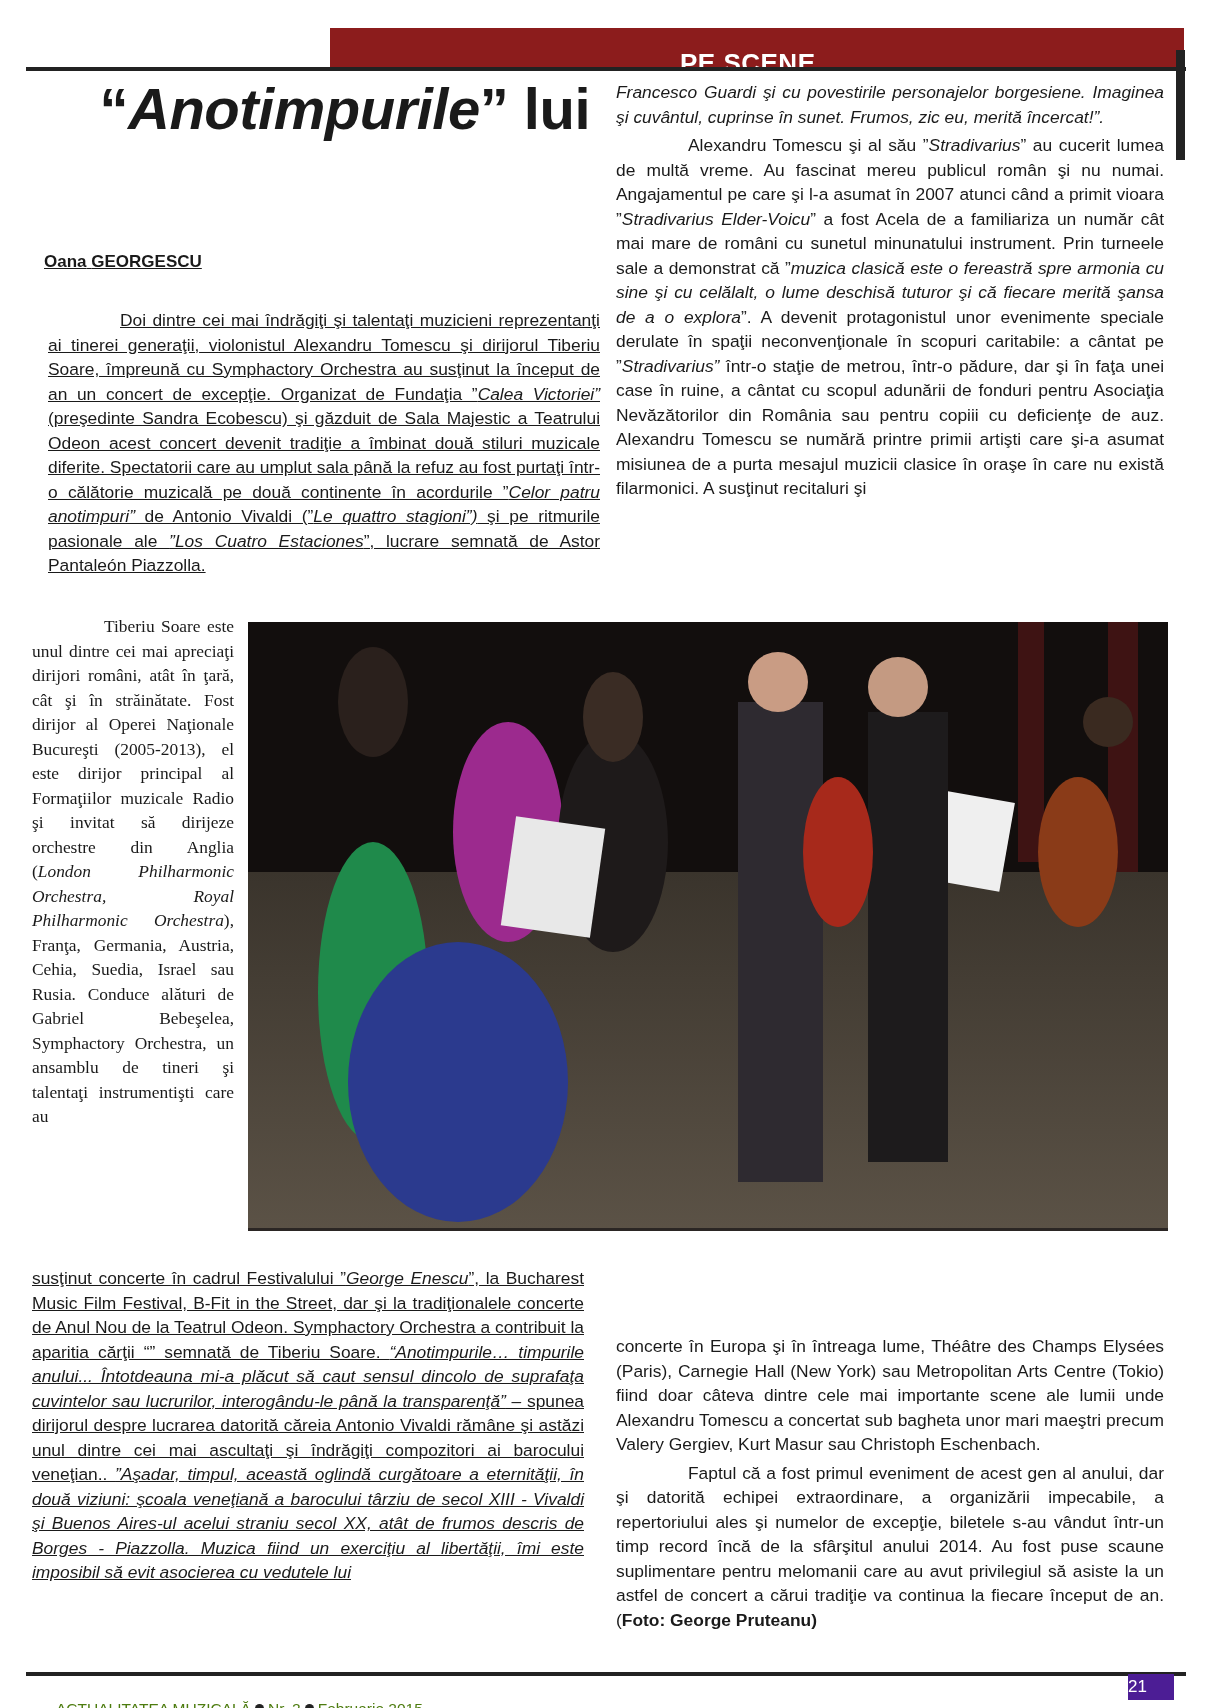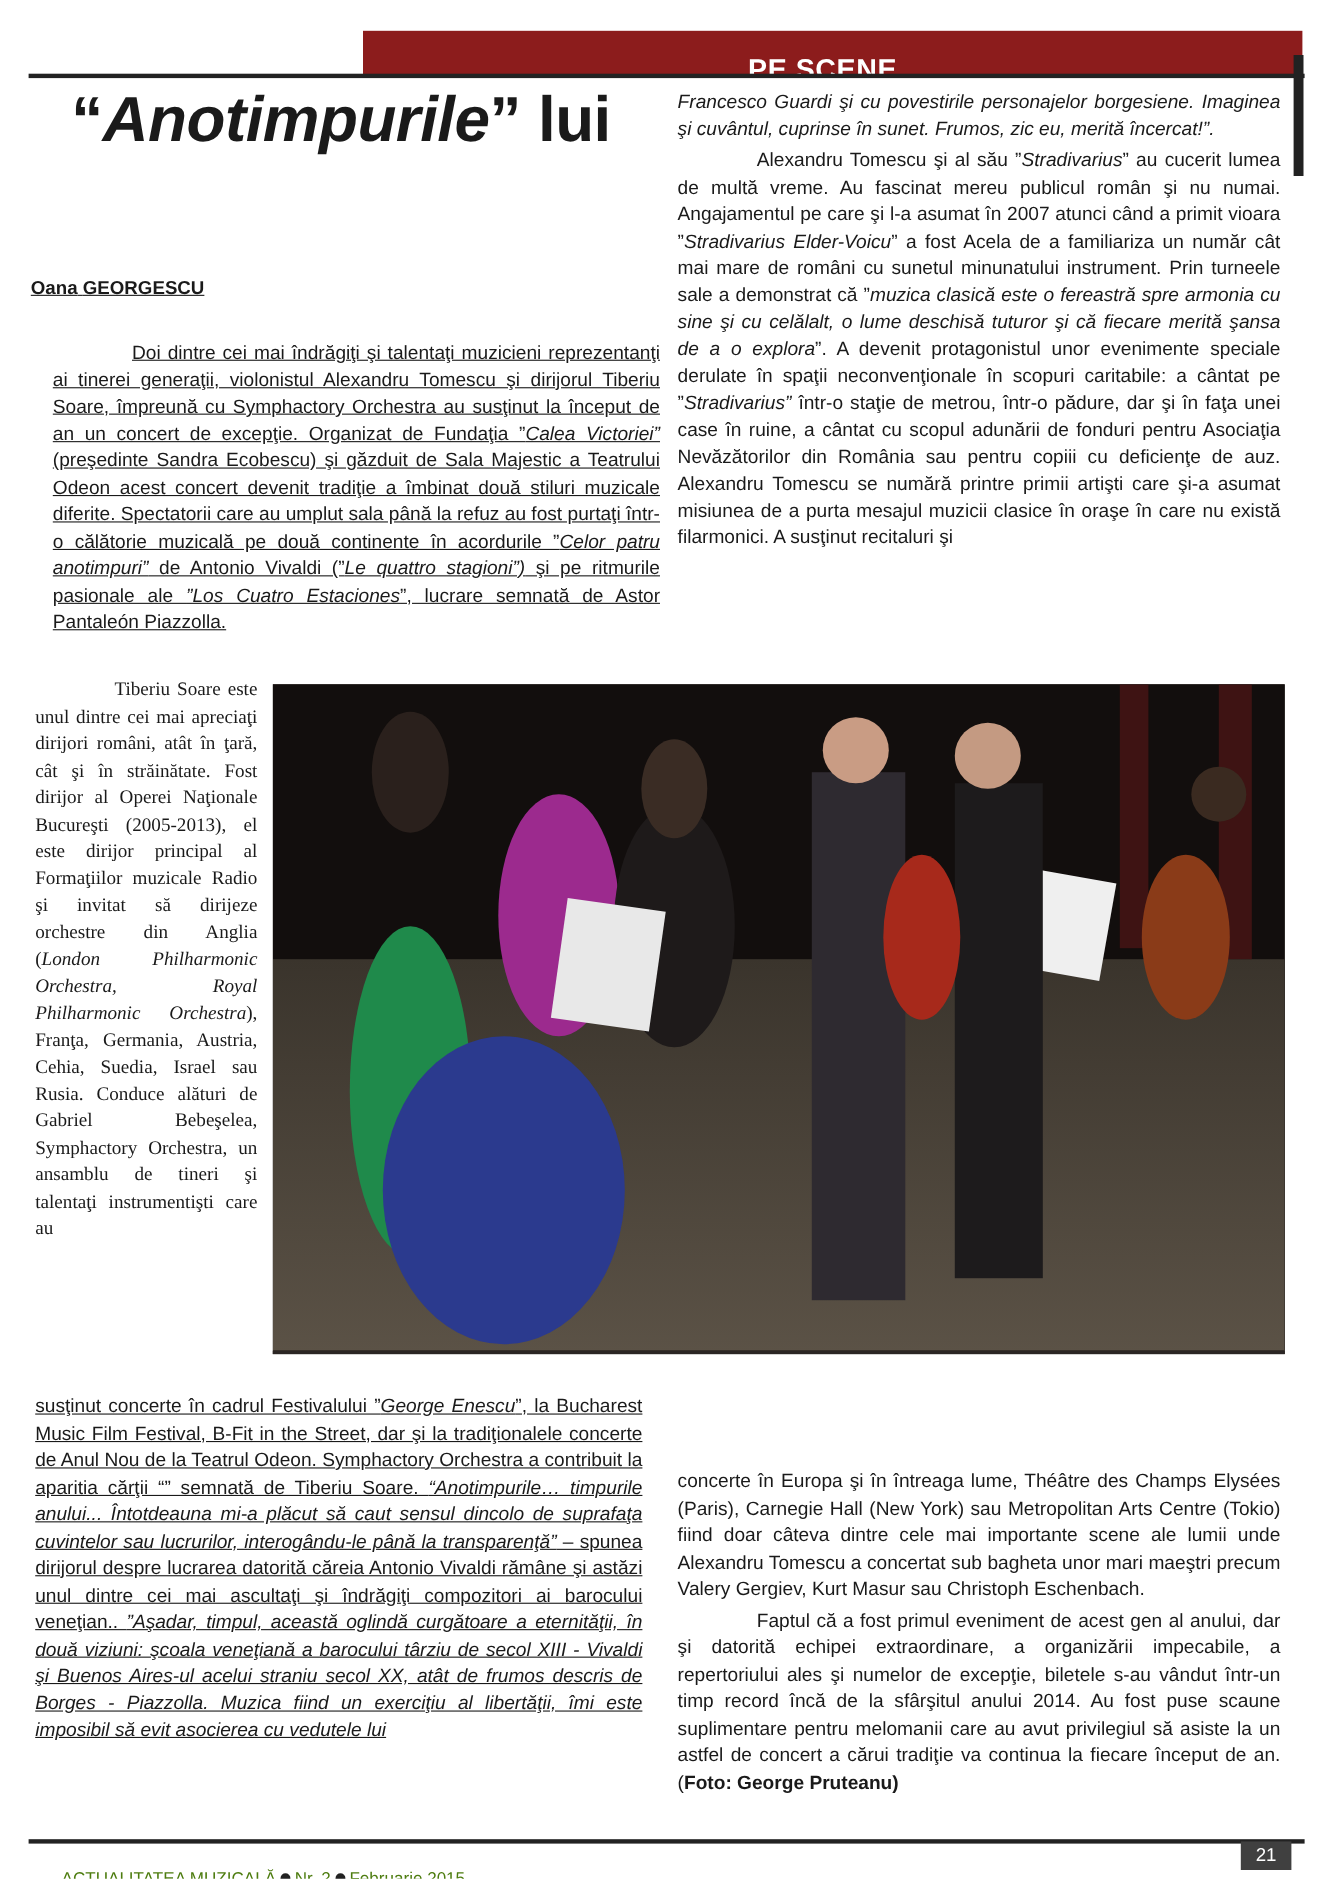--- a/index.html
+++ b/index.html
@@ -1,38 +1,38 @@
 <!DOCTYPE html>
 <html><head>
 <meta charset="utf-8">
 <style>
   html,body{margin:0;padding:0;background:#fff;}
   body{width:1208px;height:1708px;position:relative;overflow:hidden;font-family:"Liberation Sans",sans-serif;color:#1a1a1a;}
   .section-band{position:absolute;left:330px;top:28px;width:854px;height:40px;background:#8c1c1c;}
   .section-label{position:absolute;left:680px;top:48px;color:#fff;font-weight:bold;font-size:26px;letter-spacing:0.5px;}
   .title-rule{position:absolute;left:26px;top:67px;width:1160px;height:4px;background:#222;}
   .side-bar{position:absolute;left:1176px;top:50px;width:9px;height:110px;background:#222;}
-  .title{position:absolute;left:30px;top:74px;width:560px;font-weight:bold;font-size:58px;line-height:70px;text-align:center;letter-spacing:-0.5px;}
+  .title{position:absolute;left:30px;top:74px;width:560px;font-weight:bold;font-size:58px;line-height:70px;text-align:right;letter-spacing:-0.5px;}
   .title .it{font-style:italic;}
-  .byline{position:absolute;left:28px;top:252px;font-weight:bold;font-size:17px;text-decoration:underline;}
+  .byline{position:absolute;left:44px;top:252px;font-weight:bold;font-size:17px;text-decoration:underline;}
   .col{position:absolute;font-size:17.4px;line-height:24.5px;text-align:justify;}
   .col p{margin:4px;}
   .indent{text-indent:72px;}
   .it{font-style:italic;}
   .b{font-weight:bold;}
   #col-left-top{left:44px;top:304px;width:560px;text-decoration:underline;}
   #col-left-narrow{left:28px;top:610px;width:210px;font-family:Liberation Serif, serif;}
   #col-left-bottom{left:28px;top:1262px;width:560px;text-decoration:underline;}
   #col-right-top{left:612px;top:76px;width:556px;}
   #col-right-bottom{left:612px;top:1330px;width:556px;}
   .photo{position:absolute;left:248px;top:622px;width:920px;height:606px;background:#1b1513;overflow:hidden;border-bottom:3px solid #2b2624;}
   .photo svg{display:block;}
   .footer-rule{position:absolute;left:26px;top:1672px;width:1160px;height:4px;background:#222;}
   .footer-text{position:absolute;left:56px;top:1680px;font-size:15.5px;color:#4d7c0f;margin-top:20px;}
-  .page-num{position:absolute;left:1128px;top:1674px;width:46px;height:26px;background:#404040;color:#fff;font-size:17px;text-align:center;line-height:26px;}
+  .page-num{position:absolute;left:1128px;top:1674px;width:46px;height:26px;background:#4c1d95;color:#fff;font-size:17px;text-align:left;line-height:26px;}
   .dot{display:inline-block;width:9px;height:9px;border-radius:50%;background:#222;margin:0 4px 1px 4px;}
 </style>
 </head>
 <body>
 
 <div class="section-band"></div>
 <div class="section-label">PE SCENE</div>
 <div class="title-rule"></div>
 <div class="side-bar"></div>
 

